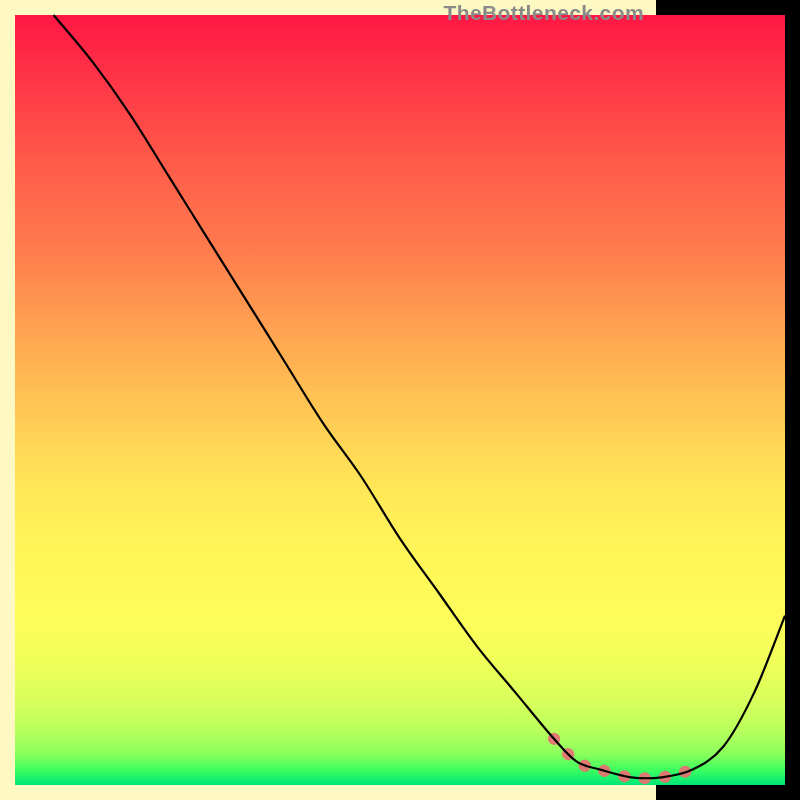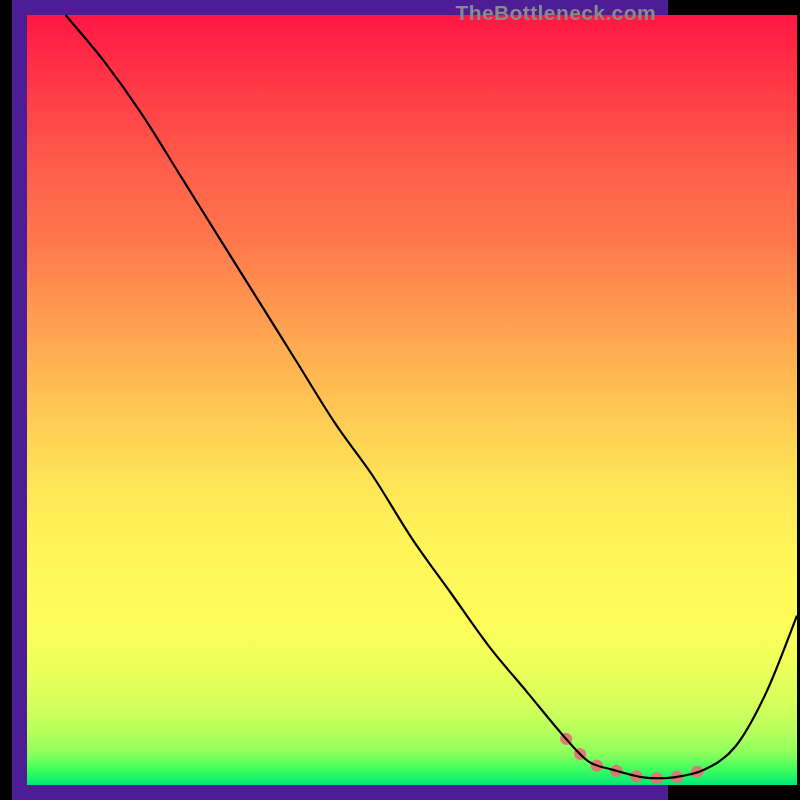--- a/index.html
+++ b/index.html
@@ -7,22 +7,21 @@
     padding: 0;
     width: 800px;
     height: 800px;
     background: #000;
     overflow: hidden;
   }
   .container {
     position: relative;
     width: 656px;
     height: 800px;
-    background: #4c1d95;
-    margin-left: 12px;
+    background: #fef9c3;
   }
   .plot-area {
     position: absolute;
     left: 15px;
     top: 15px;
     width: 770px;
     height: 770px;
     background: linear-gradient(
       to bottom,
       #ff1744 0%,

